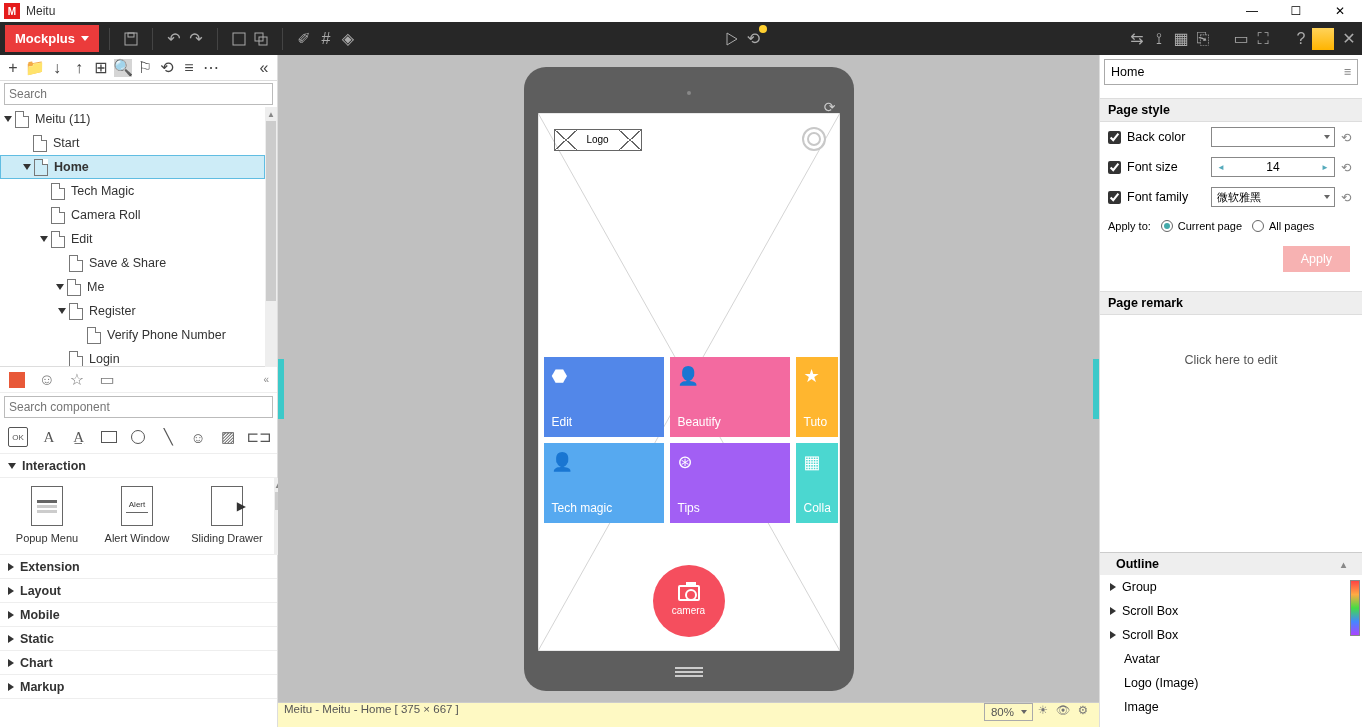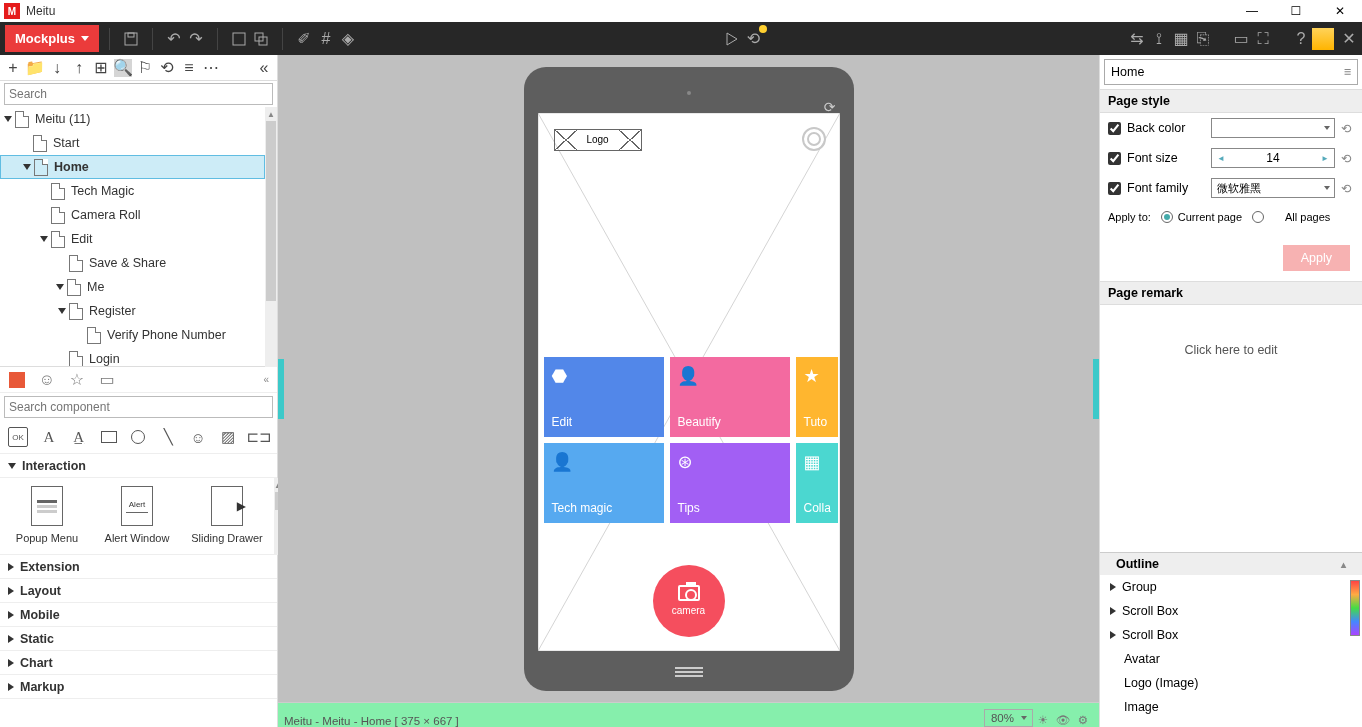--- a/index.html
+++ b/index.html
@@ -93,44 +93,44 @@
 .tile .ico { font-size: 18px; }
 .t-blue { background: #5287e9; } .t-pink { background: #f36aa0; } .t-orange { background: #ffb62f; }
 .t-sky { background: #56a9f0; } .t-purple { background: #a25ff4; } .t-teal { background: #4bd7d0; }
 
 .cam-btn { position: absolute; bottom: 14px; left: 50%; transform: translateX(-50%); width: 72px; height: 72px; background: #f54e5e; border-radius: 50%; display: flex; flex-direction: column; align-items: center; justify-content: center; color: #fff; font-size: 10px; }
 .cam-btn .cam-ico { width: 22px; height: 16px; border: 2px solid #fff; border-radius: 2px; position: relative; margin-bottom: 4px; }
 .cam-btn .cam-ico::before { content:''; position:absolute; top:-5px; left:6px; width:10px; height:4px; background:#fff; }
 .cam-btn .cam-ico::after { content:''; position:absolute; top:2px; left:5px; width:8px; height:8px; border:2px solid #fff; border-radius:50%; }
 
 
-.status-bar { height: 25px; background: #86efac; border-top: 1px solid #ccc; display: flex; align-items: flex-end; font-size: 11.5px; color: #555; padding: 0 6px; }
+.status-bar { height: 25px; background: #fef9c3; border-top: 1px solid #ccc; display: flex; align-items: flex-start; font-size: 11.5px; color: #555; padding: 0 6px; }
 .zoom-box { margin-left: auto; border: 1px solid #aaa; padding: 0 18px 0 6px; height: 18px; display: flex; align-items: center; position: relative; }
 .zoom-box::after { content:''; position:absolute; right:5px; top:6px; width:0; height:0; border-left:3px solid transparent; border-right:3px solid transparent; border-top:4px solid #666; }
 .status-ico { width: 20px; text-align: center; color: #777; }
 
 
 .r-select { height: 26px; border: 1px solid #aaa; margin: 4px; display: flex; align-items: center; padding: 0 6px; font-size: 12.5px; position: relative; }
 .r-select::after { content:'≡'; position:absolute; right:6px; color:#888; }
-.r-header { background: #eee; padding: 4px 8px; font-size: 12.5px; font-weight: bold; border-top: 1px solid #ddd; border-bottom: 1px solid #ddd; }
+.r-header { background: #eee; padding: 4px 8px; font-size: 12.5px; font-weight: bold; border-top: 1px solid #ddd; border-bottom: 1px solid #ddd; margin-top: 9px; }
 .prop-row { display: flex; align-items: center; height: 30px; padding: 0 8px; font-size: 12.5px; gap: 6px; }
 .prop-row input[type=checkbox] { accent-color: #333; }
 .prop-row .lbl { width: 78px; }
 .color-sel { width: 124px; height: 20px; border: 1px solid #888; background: #fff; position: relative; }
 .color-sel::after { content:''; position:absolute; right:4px; top:7px; width:0; height:0; border-left:3px solid transparent; border-right:3px solid transparent; border-top:4px solid #666; }
 .num-sel { width: 124px; height: 20px; border: 1px solid #888; background: #fff; display: flex; align-items: center; justify-content: center; position: relative; font-size: 12px; }
 .num-sel::before { content:'◄'; position:absolute; left:5px; font-size:8px; color:#5ab; }
 .num-sel::after { content:'►'; position:absolute; right:5px; font-size:8px; color:#5ab; }
 .font-sel { width: 124px; height: 20px; border: 1px solid #888; background: #fff; display: flex; align-items: center; padding: 0 5px; font-size: 11px; position:relative; }
 .font-sel::after { content:''; position:absolute; right:4px; top:7px; width:0; height:0; border-left:3px solid transparent; border-right:3px solid transparent; border-top:4px solid #666; }
 .reset-ico { color: #888; cursor: pointer; }
 .apply-row { padding: 8px; display: flex; align-items: center; gap: 10px; font-size: 11px; }
 .radio { width:12px; height:12px; border:1px solid #666; border-radius:50%; display:inline-flex; align-items:center; justify-content:center; margin-right:2px; }
 .radio.on::after { content:''; width:6px; height:6px; background:#4aa; border-radius:50%; }
-.apply-btn { background: #f7b2b2; color: #fff; padding: 6px 18px; font-size: 12.5px; margin: 14px 12px 10px auto; width: fit-content; }
+.apply-btn { background: #f7b2b2; color: #fff; padding: 6px 18px; font-size: 12.5px; margin: 6px 12px 10px auto; width: fit-content; }
 .remark { text-align: center; font-size: 12.5px; color: #555; padding: 38px 0; }
 
 .outline-head { background: #eee; padding: 4px 16px; font-size: 12.5px; font-weight: bold; border-top: 1px solid #ccc; display:flex; align-items:center; }
 .outline-head .col { margin-left:auto; font-size:10px; color:#888; cursor:pointer; }
 .outline-row { height: 24px; display: flex; align-items: center; padding-left: 10px; font-size: 12.5px; }
 .outline-row .tri { margin-right: 6px; }
 .rainbow { position:absolute; right:2px; top: 580px; width:10px; height:56px; background: linear-gradient(#f44,#fa4,#4d4,#48f,#a4f); border:1px solid #888; }
 
 svg.ico { width: 16px; height: 16px; }
 
@@ -467,21 +467,21 @@
           <span>微软雅黑</span>
         </div>
       <span class="reset-ico">⟲</span>
     </div>
     <div class="apply-row">
       <span>Apply to:</span>
       <label style="display:flex;align-items:center;gap:3px">
           <span class="radio on"></span>
           <span>Current page</span>
         </label>
-      <label style="display:flex;align-items:flex-end;gap:19px">
+      <label style="display:flex;align-items:flex-end;gap:3px">
           <span class="radio"></span>
           <span>All pages</span>
         </label>
     </div>
     <div class="apply-btn">Apply</div>
     <div class="r-header">Page remark</div>
     <div class="remark">Click here to edit</div>
     <div style="flex:1"></div>
     <div class="outline-head">
         <span>Outline</span>

